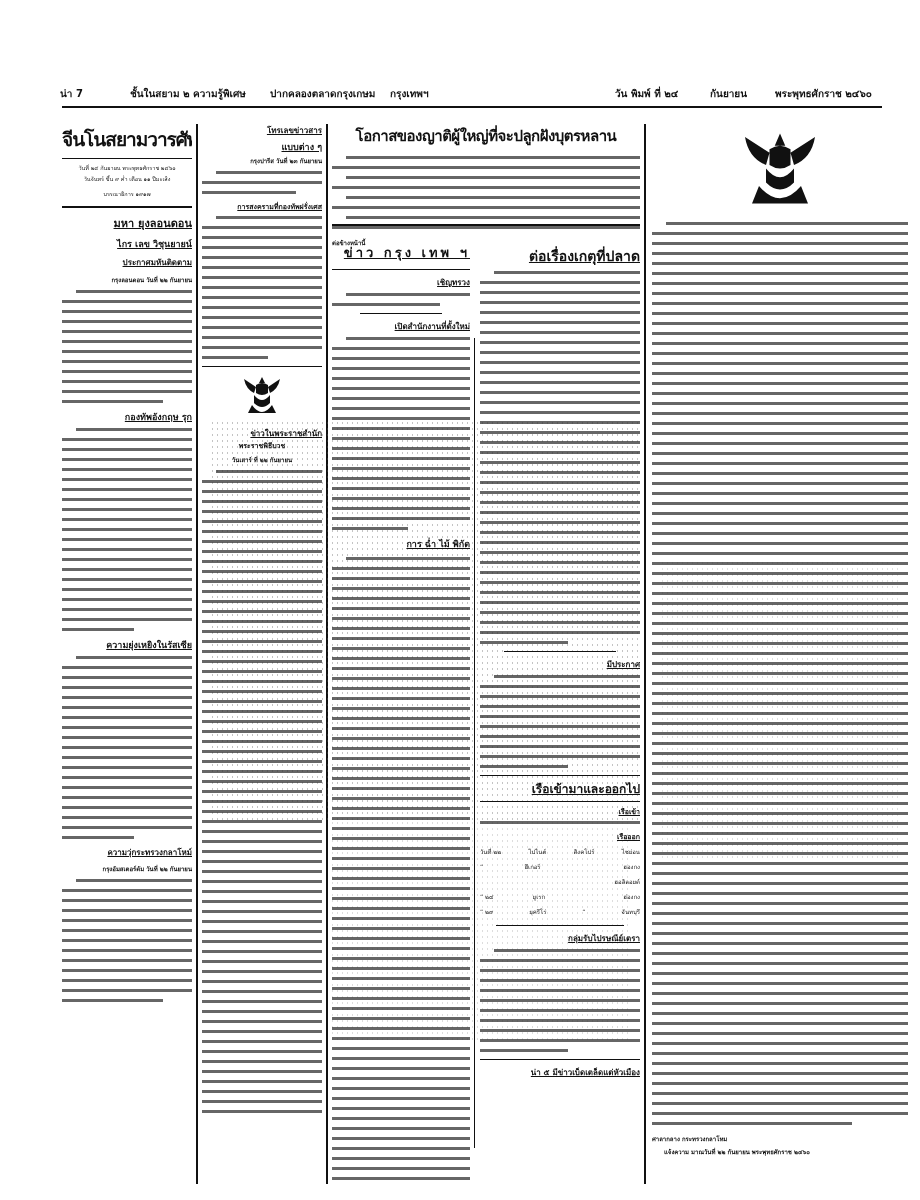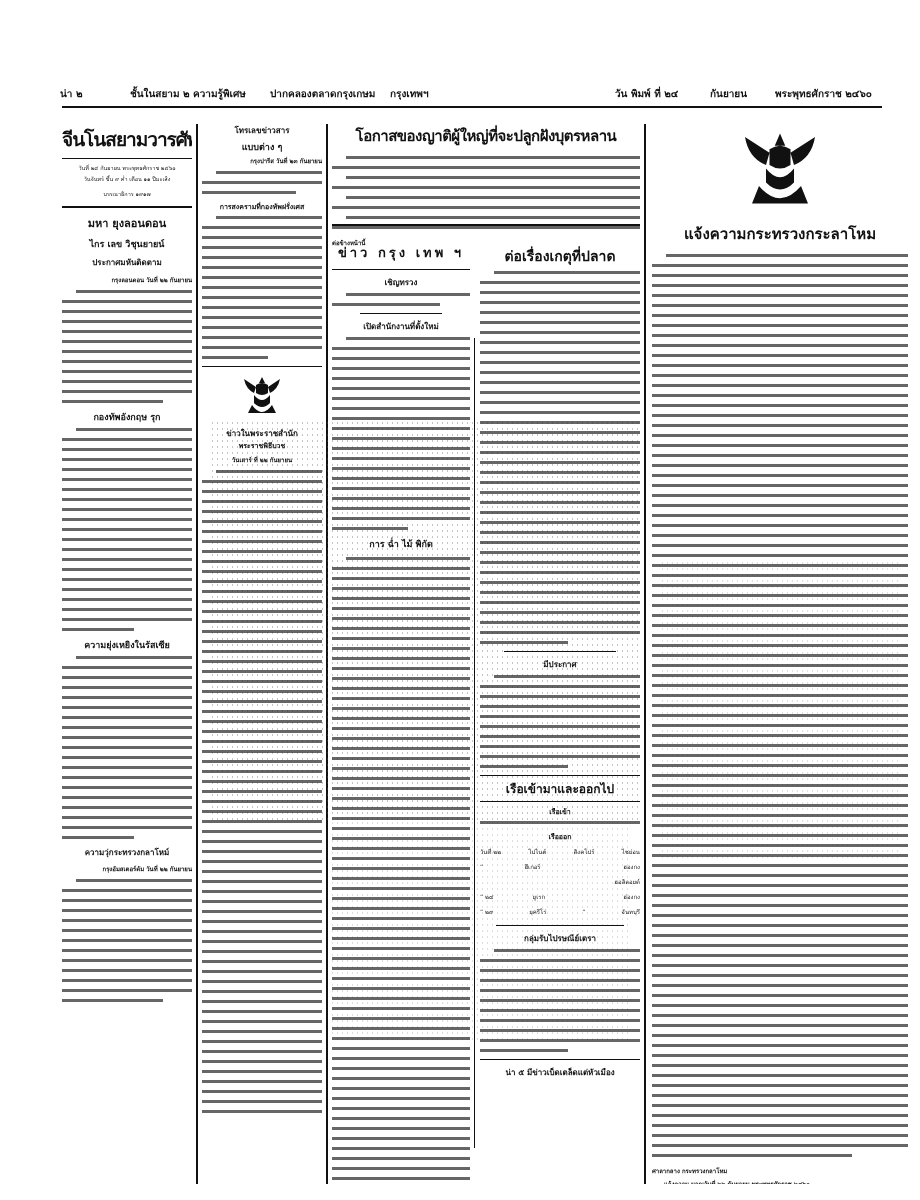--- a/index.html
+++ b/index.html
@@ -5,40 +5,40 @@
   html,body{margin:0;padding:0;background:#fff;}
   body{width:920px;height:1200px;position:relative;overflow:hidden;font-family:"DejaVu Sans",sans-serif;color:#111;}
   .abs{position:absolute;}
   .running-head{top:86px;left:60px;width:820px;height:20px;font-size:10px;font-weight:bold;}
   .running-head span{position:absolute;top:0;white-space:nowrap;}
   .rule{position:absolute;background:#111;}
   .col{position:absolute;overflow:hidden;}
   .vline{position:absolute;width:2px;background:#111;}
   .masthead{font-family:"DejaVu Serif",serif;font-size:24px;font-weight:bold;text-align:center;letter-spacing:-1px;white-space:nowrap;}
   .small{font-size:7px;text-align:center;line-height:11px;white-space:nowrap;}
-  .hd{font-weight:bold;text-align:center;white-space:nowrap;}
+  .hd{font-weight:bold;text-align:right;white-space:nowrap;text-decoration:underline;}
   .hd12{font-size:11px;}
   .hd10{font-size:9px;}
   .body-lines{margin-top:4px;}
   .ln{height:3px;background:#333;margin:0 0 7px 0;opacity:.75;}
   .ln.i{margin-left:14px;}
   .ln.s{width:55%;}
   .ln.m{width:78%;}
   .headline-big{font-size:19px;font-weight:bold;white-space:nowrap;text-align:center;letter-spacing:-.5px;}
   .emblem{margin:0 auto;display:block;}
   .speckle{position:absolute;pointer-events:none;opacity:.35;
     background-image:radial-gradient(#555 0.6px,transparent 0.8px);background-size:5px 6px;}
   .hrdeco{height:2px;background:#111;margin:6px 0;}
   .caption{font-size:8px;text-align:center;line-height:13px;white-space:nowrap;font-weight:bold;}
 </style>
 </head>
 <body>
 
 <div class="abs running-head">
-  <span style="left:0">น่า ๒</span>
+  <span style="left:0">น่า 7</span>
   <span style="left:70px">ชั้นในสยาม ๒ ความรู้พิเศษ</span>
   <span style="left:210px">ปากคลองตลาดกรุงเกษม</span>
   <span style="left:330px">กรุงเทพฯ</span>
   <span style="left:555px">วัน พิมพ์ ที่ ๒๔</span>
   <span style="left:650px">กันยายน</span>
   <span style="left:715px">พระพุทธศักราช ๒๔๖๐</span>
 </div>
 <div class="rule" style="left:62px;top:106px;width:820px;height:2px;"></div>
 
 <div class="vline" style="left:196px;top:124px;height:1060px;"></div>
@@ -466,21 +466,20 @@
     <div class="ln s"></div>
   </div>
   <div class="hrdeco" style="height:1px"></div>
   <div class="hd" style="font-size:8px">น่า ๕ มีข่าวเบ็ดเตล็ดแต่หัวเมือง</div>
 </div>
 
 <div class="col" style="left:652px;top:124px;width:256px;height:1060px;">
   <svg class="emblem" width="80" height="84" viewBox="0 0 44 48" style="margin-top:6px">
     <path d="M22 2 l3 7 h-6z M16 11 q6-4 12 0 v9 q-6 4-12 0z M16 13 L2 4 q2 12 12 16z M28 13 L42 4 q-2 12 -12 16z M14 22 q8 10 16 0 v8 q-8 8-16 0z M10 32 q12 14 24 0 l4 10 h-32z" fill="#111"></path>
   </svg>
-  <div class="hd" style="font-size:15px;margin-top:8px">แจ้งความกระทรวงกระลาโหม</div>
   <div class="body-lines" style="margin-top:8px">
     <div class="ln i"></div>
       <div class="ln"></div>
       <div class="ln"></div>
       <div class="ln"></div>
       <div class="ln"></div>
     <div class="ln"></div>
       <div class="ln"></div>
       <div class="ln"></div>
       <div class="ln"></div>

